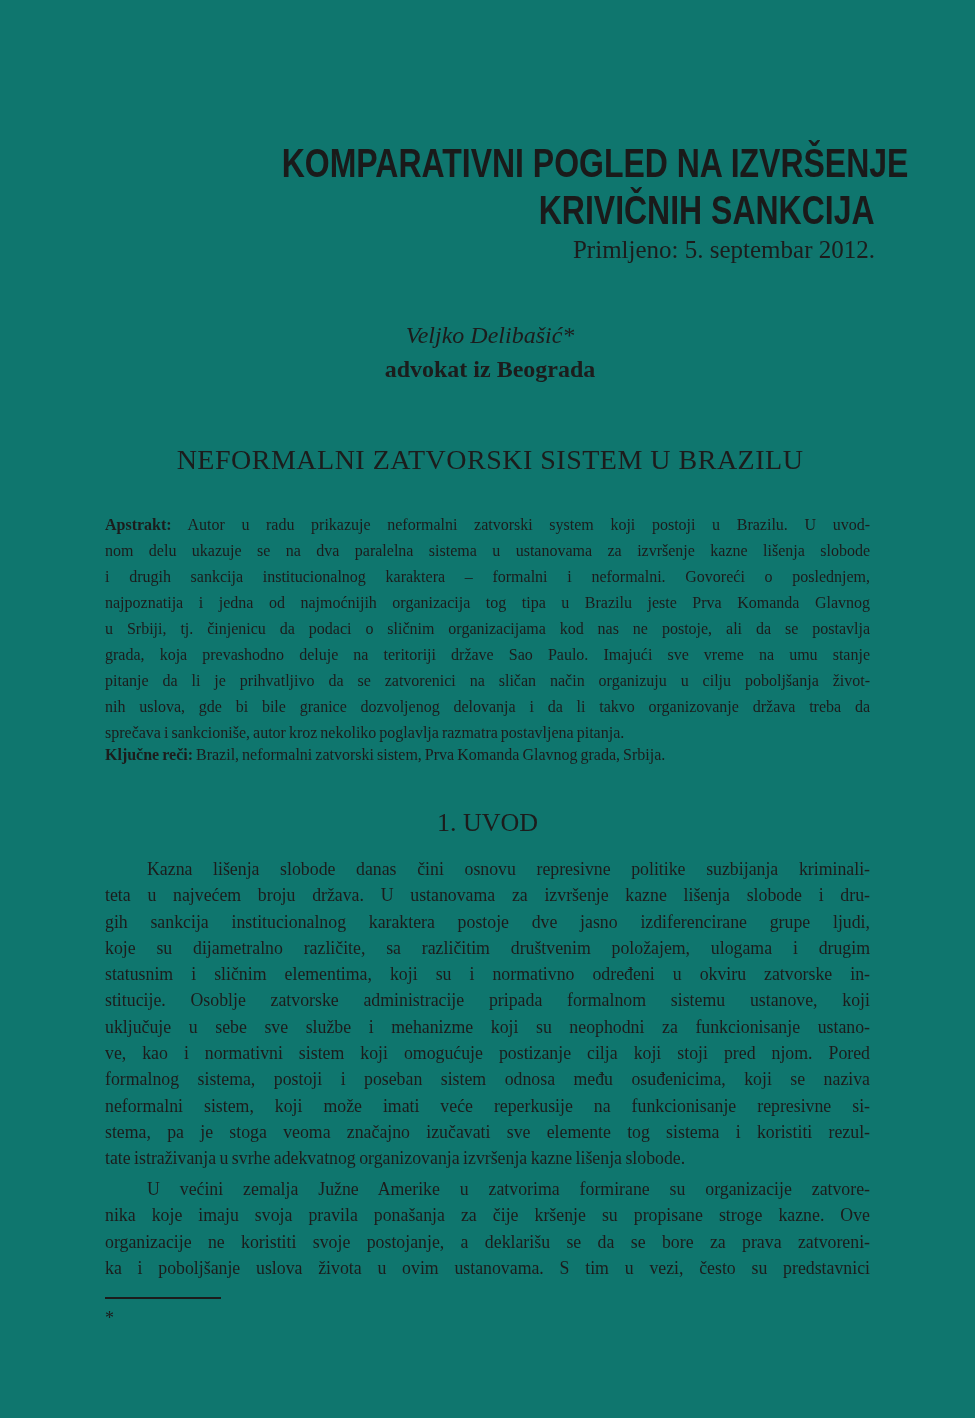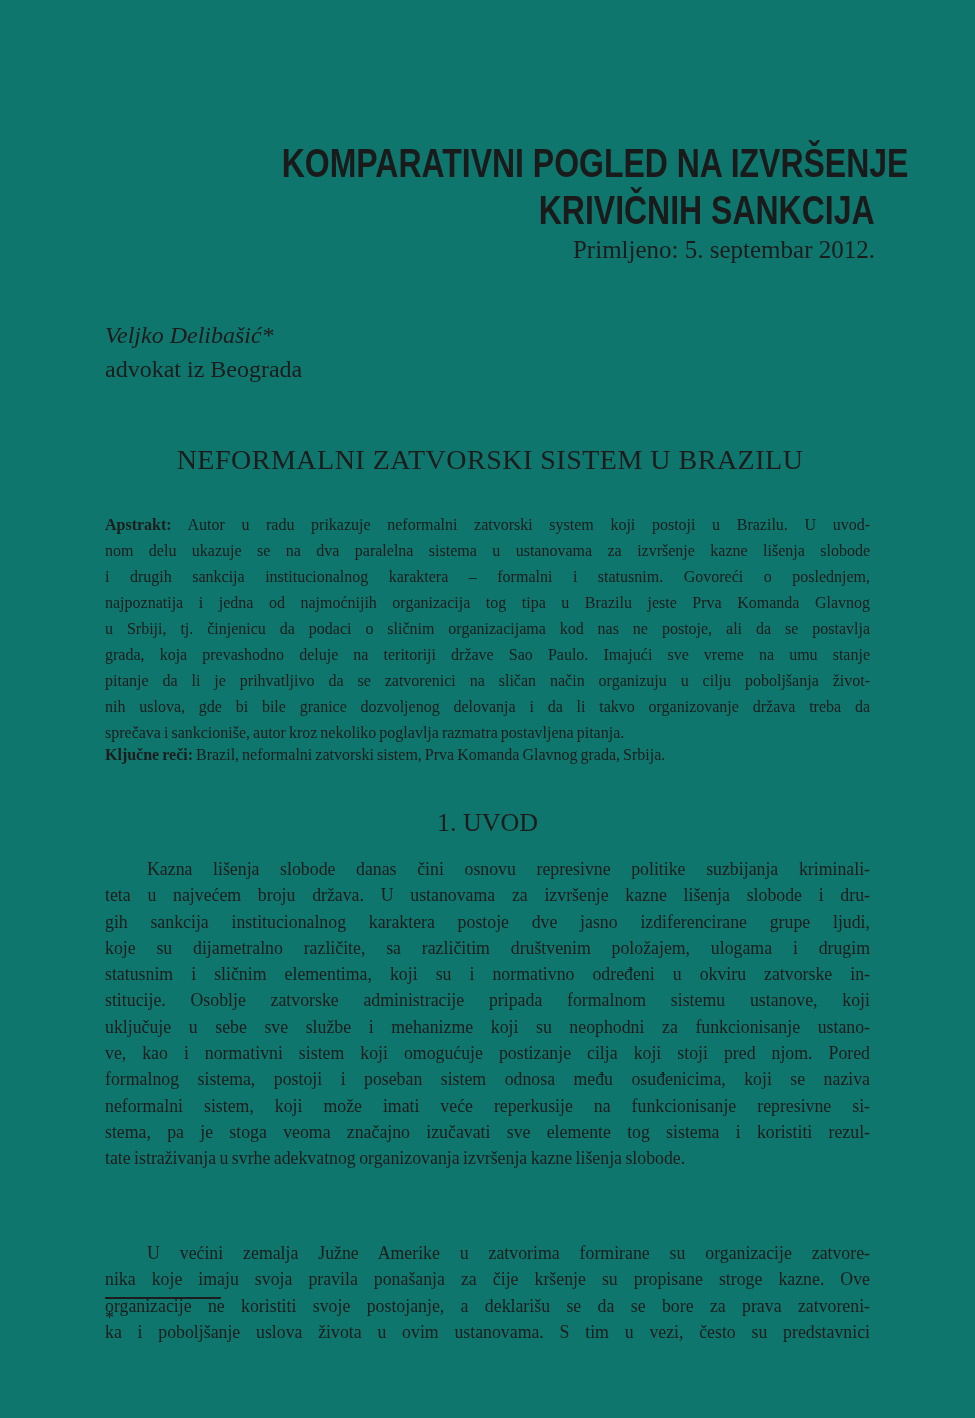--- a/index.html
+++ b/index.html
@@ -48,23 +48,24 @@
     line-height: 28px;
   }
   
   .author-block {
     position: absolute;
     left: 105px;
     width: 770px;
     top: 318px;
     font-size: 24px;
     line-height: 34px;
+    text-align: center;
   }
   .author-name { font-style: italic; }
-  .author-aff { font-style: normal; }
+  .author-aff { font-style: normal; font-weight: bold; }
   
   .article-title {
     position: absolute;
     left: 105px;
     width: 770px;
     top: 444px;
     text-align: center;
     font-size: 28px;
     line-height: 32px;
     letter-spacing: 0.5px;
@@ -99,21 +100,21 @@
   }
   
   .para {
     position: absolute;
     left: 105px;
     width: 765px;
     font-size: 17.8px;
     line-height: 26.3px;
   }
   .para-1 { top: 856px; }
-  .para-2 { top: 1240px; }
+  .para-2 { top: 1176px; }
   
   .ln {
     text-align: justify;
     text-align-last: justify;
     word-spacing: -1px;
   }
   .block .ln:last-child { text-align-last: left; }       
   .just-last .ln:last-child { text-align-last: justify; } 
   .no-just .ln { text-align: left; text-align-last: left; }
   .indent .ln:first-child { text-indent: 42px; }
@@ -157,21 +158,21 @@
   <div class="author-block">
     <div class="author-name">Veljko Delibašić*</div>
     <div class="author-aff">advokat iz Beograda</div>
   </div>
 
   <div class="article-title">NEFORMALNI ZATVORSKI SISTEM U BRAZILU</div>
 
   <div class="abstract block">
       <div class="ln"><b>Apstrakt:</b> Autor u radu prikazuje neformalni zatvorski system koji postoji u Brazilu. U uvod-</div>
       <div class="ln">nom delu ukazuje se na dva paralelna sistema u ustanovama za izvršenje kazne lišenja slobode</div>
-      <div class="ln">i drugih sankcija institucionalnog karaktera – formalni i statusnim. Govoreći o poslednjem,</div>
+      <div class="ln">i drugih sankcija institucionalnog karaktera – formalni i neformalni. Govoreći o poslednjem,</div>
       <div class="ln">najpoznatija i jedna od najmoćnijih organizacija tog tipa u Brazilu jeste Prva Komanda Glavnog</div>
       <div class="ln">u Srbiji, tj. činjenicu da podaci o sličnim organizacijama kod nas ne postoje, ali da se postavlja</div>
       <div class="ln">grada, koja prevashodno deluje na teritoriji države Sao Paulo. Imajući sve vreme na umu stanje</div>
       <div class="ln">pitanje da li je prihvatljivo da se zatvorenici na sličan način organizuju u cilju poboljšanja život-</div>
       <div class="ln">nih uslova, gde bi bile granice dozvoljenog delovanja i da li takvo organizovanje država treba da</div>
       <div class="ln">sprečava i sankcioniše, autor kroz nekoliko poglavlja razmatra postavljena pitanja.</div>
     </div>
 
   <div class="keywords block no-just">
       <div class="ln"><b>Ključne reči:</b> Brazil, neformalni zatvorski sistem, Prva Komanda Glavnog grada, Srbija.</div>

